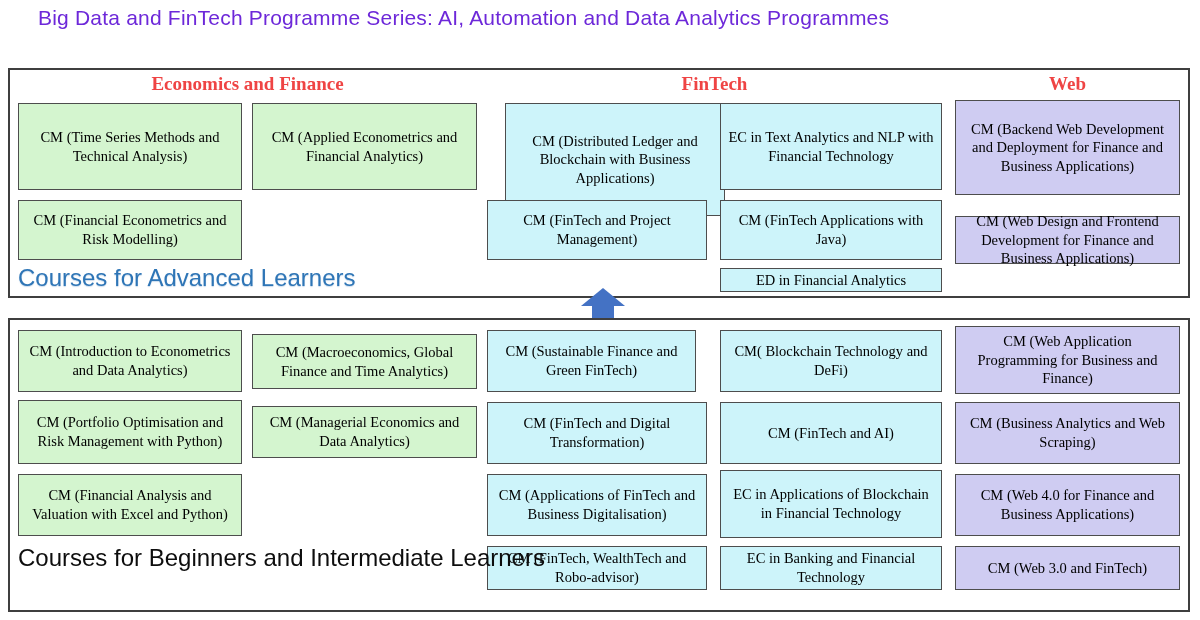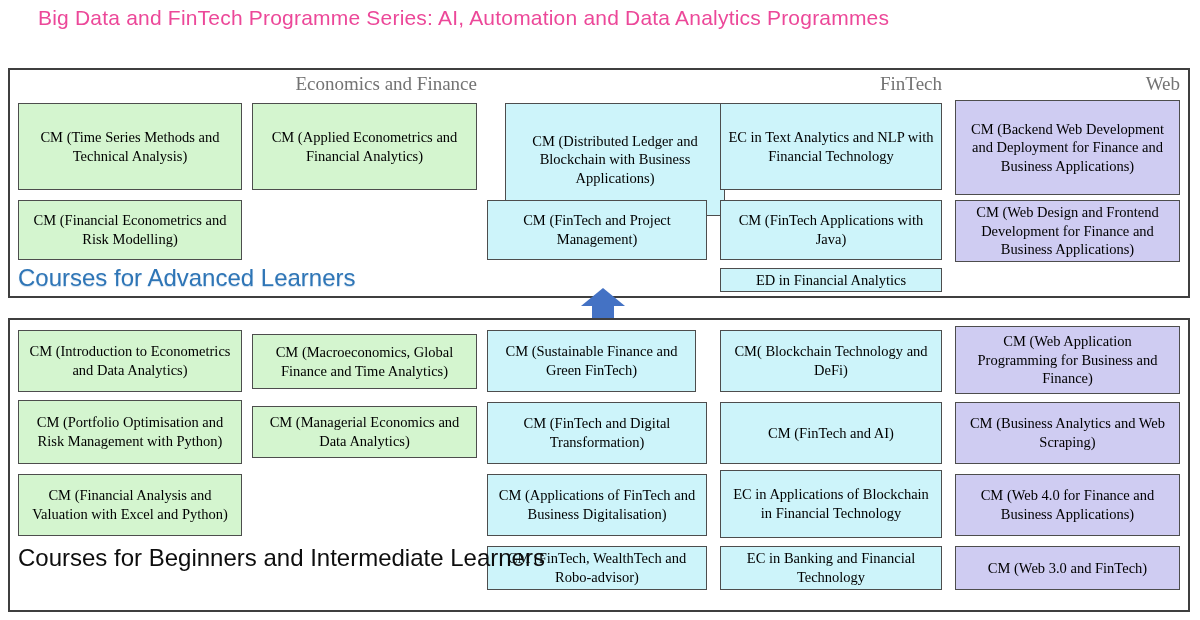--- a/index.html
+++ b/index.html
@@ -3,31 +3,31 @@
 <meta charset="utf-8">
 <style>
   html,body{margin:0;padding:0;background:#ffffff;}
   #canvas{
     position:relative;width:1200px;height:620px;background:#ffffff;overflow:hidden;
     font-family:"Liberation Serif", serif;
   }
   .page-title{
     position:absolute;left:38px;top:6px;width:1140px;
     font-family:"Liberation Sans", sans-serif;
-    font-size:21px;color:#ec4899;letter-spacing:.2px;
+    font-size:21px;color:#6d28d9;letter-spacing:.2px;
   }
   .outer-box{
     position:absolute;left:8px;width:1182px;background:#ffffff;
     border:2px solid #3f3f3f;box-sizing:border-box;
   }
   #advanced-box{top:68px;height:230px;}
   #beginner-box{top:318px;height:294px;}
   .col-header{
-    position:absolute;text-align:right;
-    font-family:"Liberation Serif", serif;font-weight:normal;font-size:19px;color:#737373;
+    position:absolute;text-align:center;
+    font-family:"Liberation Serif", serif;font-weight:bold;font-size:19px;color:#ef4444;
   }
   .box{
     position:absolute;box-sizing:border-box;border:1px solid #4d4d4d;
     display:flex;align-items:center;justify-content:center;text-align:center;
     font-size:14.5px;line-height:1.28;color:#000;padding:2px 6px;
   }
   .green{background:#d4f5cf;}
   .cyan{background:#cdf4fa;}
   .purple{background:#cfccf2;}
   .level-label{
@@ -63,21 +63,21 @@
   <div class="box green" style="left:252px;top:103px;width:225px;height:87px">CM (Applied Econometrics and Financial Analytics)</div>
   <div class="box green" style="left:18px;top:200px;width:224px;height:60px">CM (Financial Econometrics and Risk Modelling)</div>
 
   <div class="box cyan" style="left:505px;top:103px;width:220px;height:113px">CM (Distributed Ledger and Blockchain with Business Applications)</div>
   <div class="box cyan" style="left:720px;top:103px;width:222px;height:87px">EC in Text Analytics and NLP with Financial Technology</div>
   <div class="box cyan" style="left:487px;top:200px;width:220px;height:60px">CM (FinTech and Project Management)</div>
   <div class="box cyan" style="left:720px;top:200px;width:222px;height:60px">CM (FinTech Applications with Java)</div>
   <div class="box cyan" style="left:720px;top:268px;width:222px;height:24px">ED in Financial Analytics</div>
 
   <div class="box purple" style="left:955px;top:100px;width:225px;height:95px">CM (Backend Web Development and Deployment for Finance and Business Applications)</div>
-  <div class="box purple" style="left:955px;top:200px;width:225px;height:62px">CM (Web Design and Frontend Development for Finance and Business Applications)</div>
+  <div class="box purple" style="left:955px;top:216px;width:225px;height:48px">CM (Web Design and Frontend Development for Finance and Business Applications)</div>
 
   <div class="level-label" id="advanced-label">Courses for Advanced Learners</div>
 
   <div>
     <div class="arrow-head"></div>
     <div class="arrow-stem"></div>
   </div>
 
   <div class="outer-box" id="beginner-box"></div>
 

